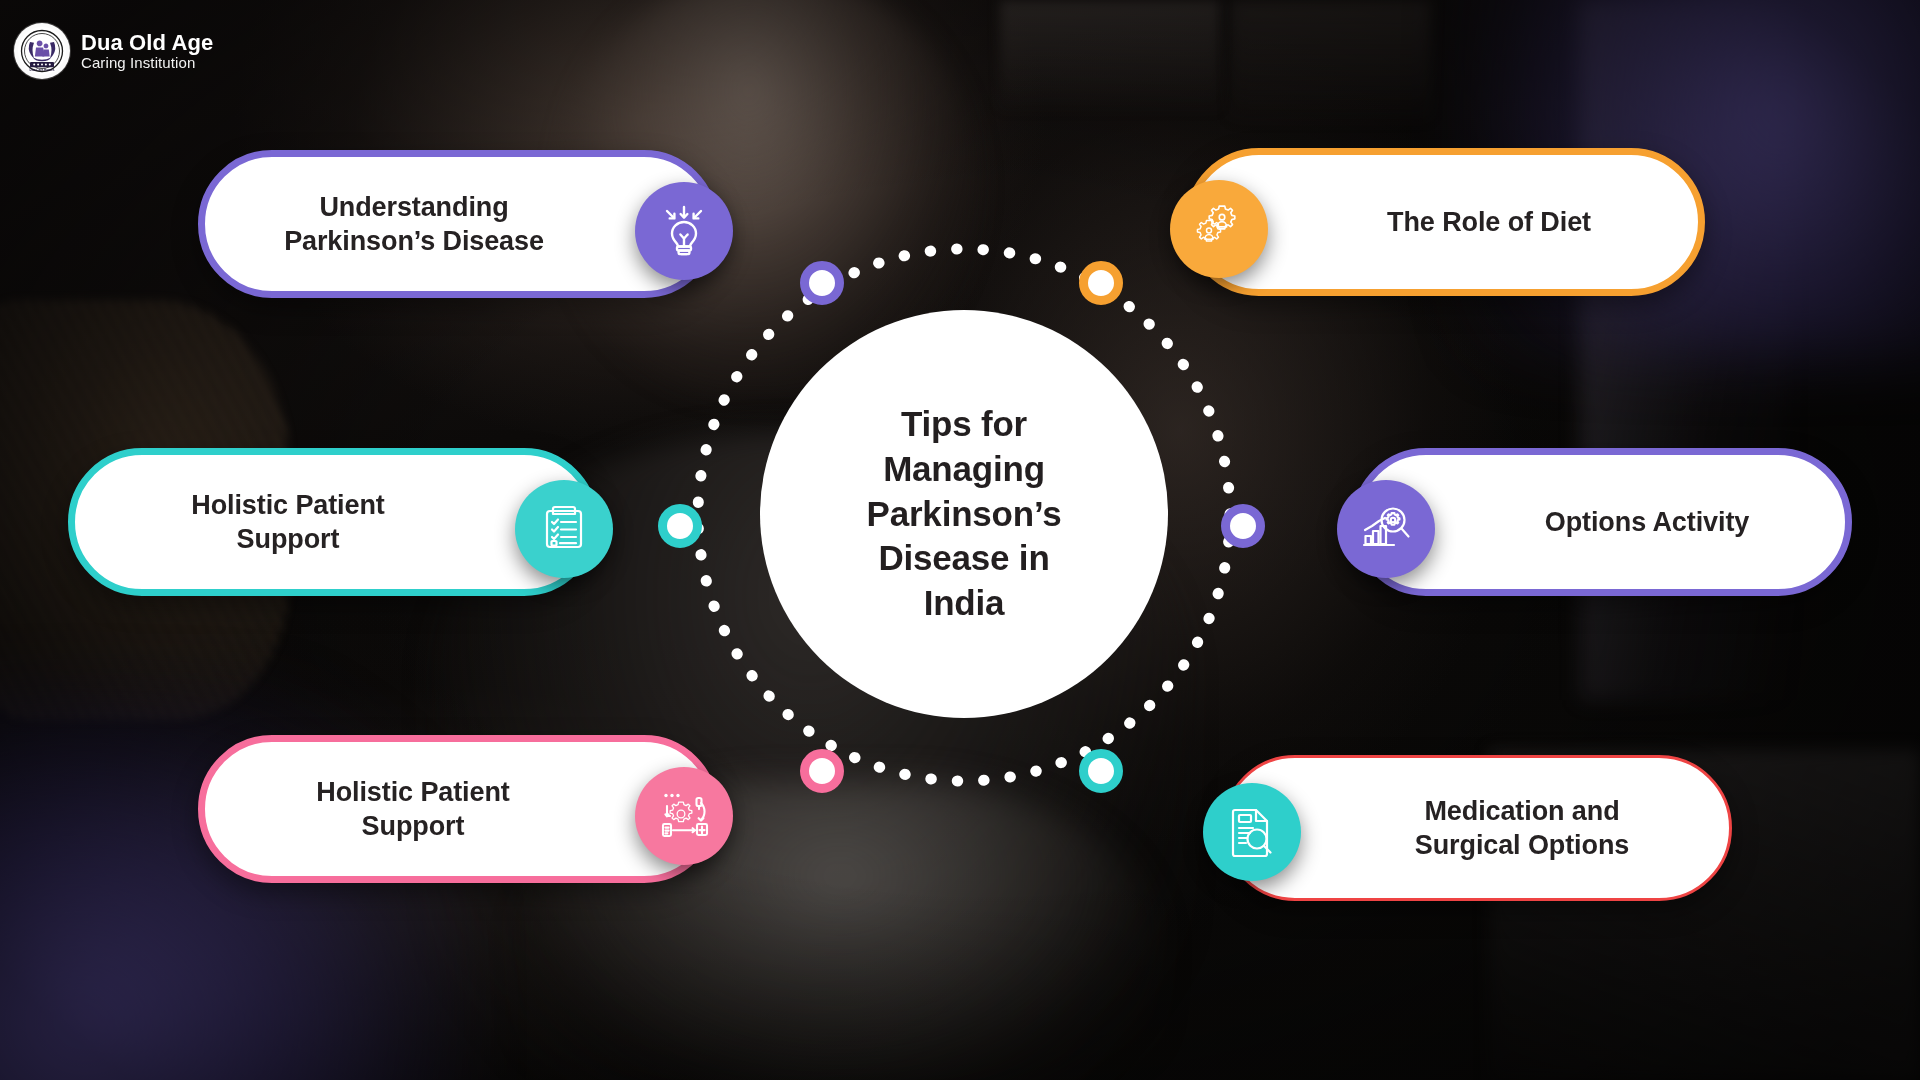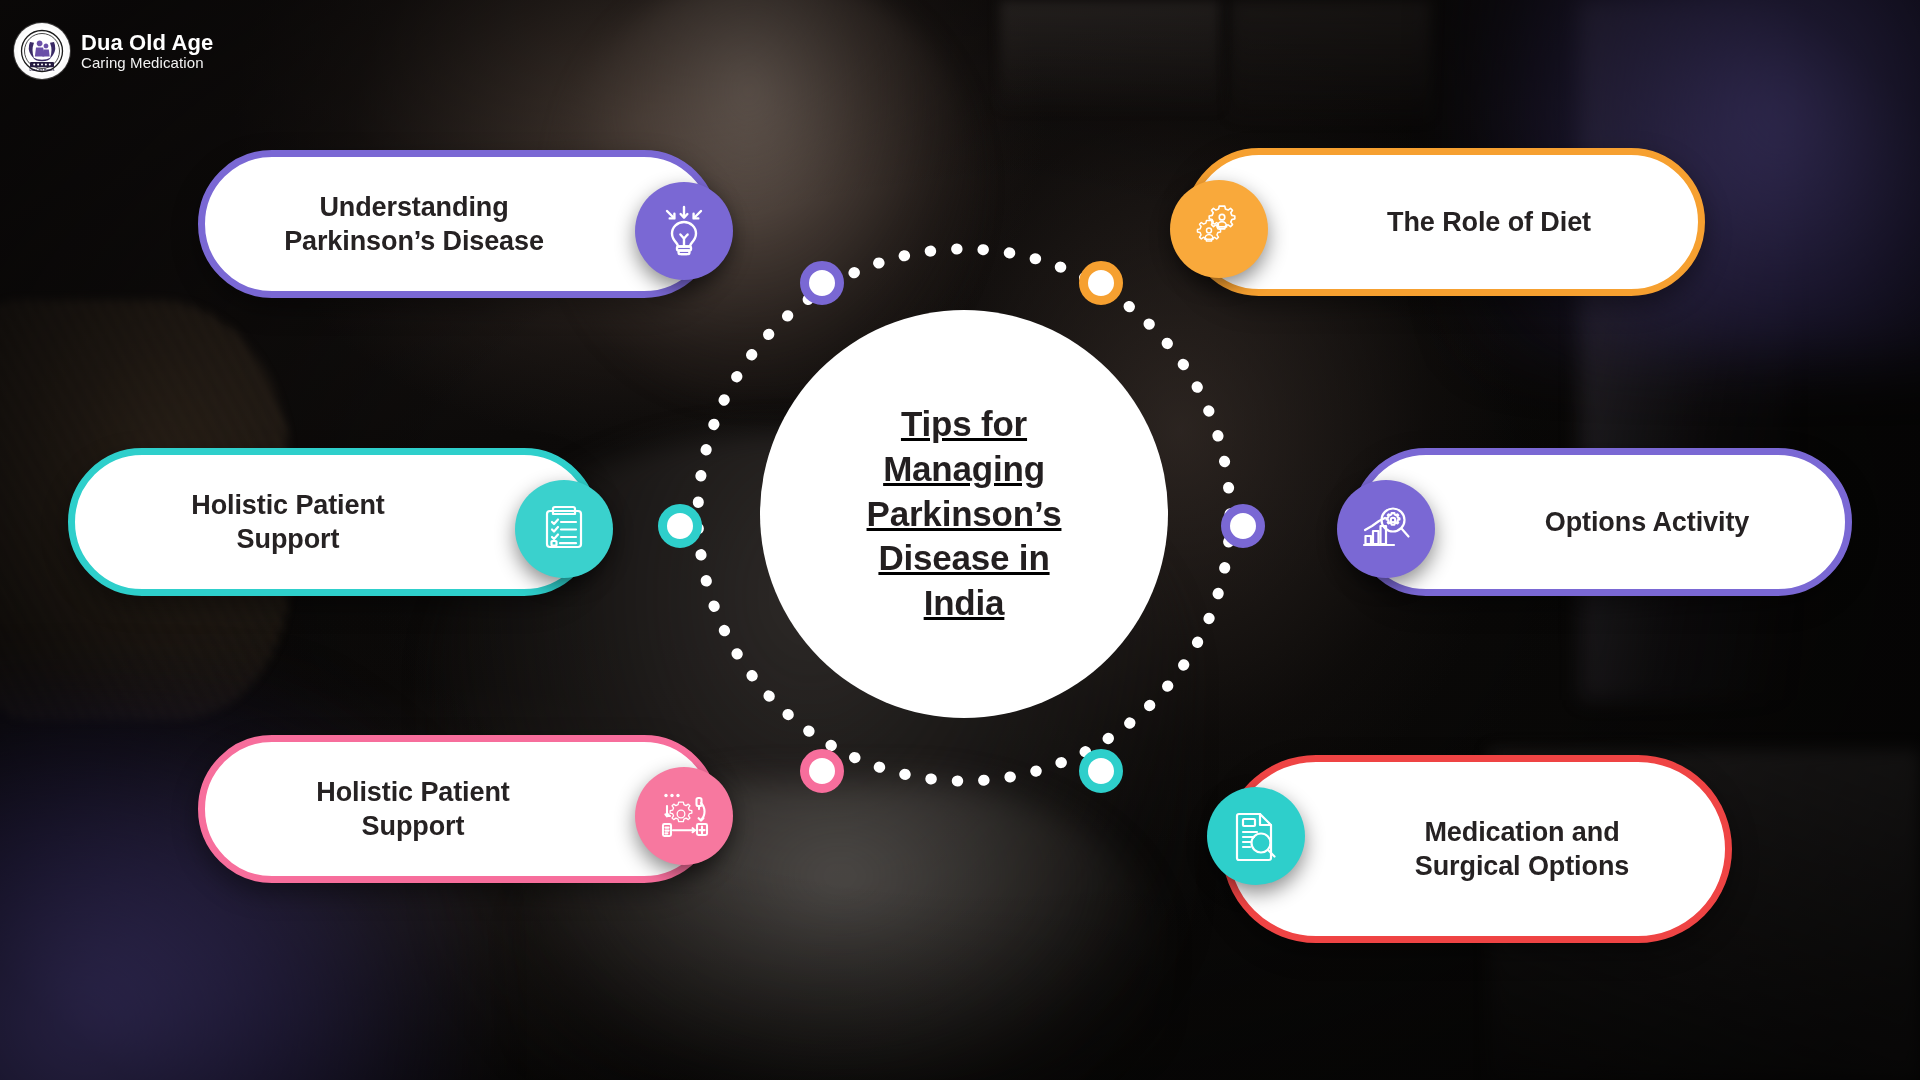--- a/index.html
+++ b/index.html
@@ -149,21 +149,20 @@
   .hub {
     position: absolute;
     left: 760px; top: 310px;
     width: 408px; height: 408px;
     border-radius: 50%;
     background: #ffffff;
     display: flex;
     align-items: center;
     justify-content: center;
     z-index: 25;
-    text-decoration: underline;
   }
   .hub-text {
     width: 300px;
     text-align: center;
     color: #231f20;
     font-size: 35px;
     font-weight: 700;
     line-height: 1.28;
     letter-spacing: -0.2px;
     white-space: pre-line;
@@ -272,22 +271,22 @@
   #card-holistic-bottom {
     left: 198px; top: 735px;
     width: 520px; height: 148px;
     border: 7px solid #f76e9c;
     padding-left: 28px; padding-right: 118px;
   }
   #card-holistic-bottom .card-icon { right: -22px; top: 25px; background: #f7789f; }
 
   #card-medication {
     left: 1222px; top: 755px;
-    width: 510px; height: 188px;
-    border: 7px solid #ef4444;
+    width: 510px; height: 146px;
+    border: 3px solid #ef4444;
     padding-left: 118px; padding-right: 28px;
   }
   #card-medication .card-icon { left: -22px; top: 25px; background: #2ecfcb; }
 </style>
 </head>
 <body>
 
 <div id="stage">
 
   <div class="bg-base"></div>
@@ -326,21 +325,21 @@
             <circle cx="21.1" cy="38.6" r="1"></circle>
           <circle cx="25" cy="38.6" r="1"></circle>
             <circle cx="28.9" cy="38.6" r="1"></circle>
           <circle cx="32.8" cy="38.6" r="1"></circle>
         </g>
         <text x="25" y="45.3" font-family="'Liberation Sans', sans-serif" font-size="3.1" fill="#241a3f" text-anchor="middle" font-weight="bold">Dua Care Homes</text>
       </svg>
     </div>
     <div class="logo-text">
       <div class="logo-title">Dua Old Age</div>
-      <div class="logo-sub">Caring Medication</div>
+      <div class="logo-sub">Caring Institution</div>
     </div>
   </div>
 
   <div class="orbit">
     <svg viewBox="0 0 574 574" aria-hidden="true">
       <circle cx="287" cy="287" r="266" fill="none" stroke="#ffffff" stroke-width="11" stroke-linecap="round" stroke-dasharray="0.5 26"></circle>
     </svg>
   </div>
 
   <div class="node n-purple node-tl"></div>

